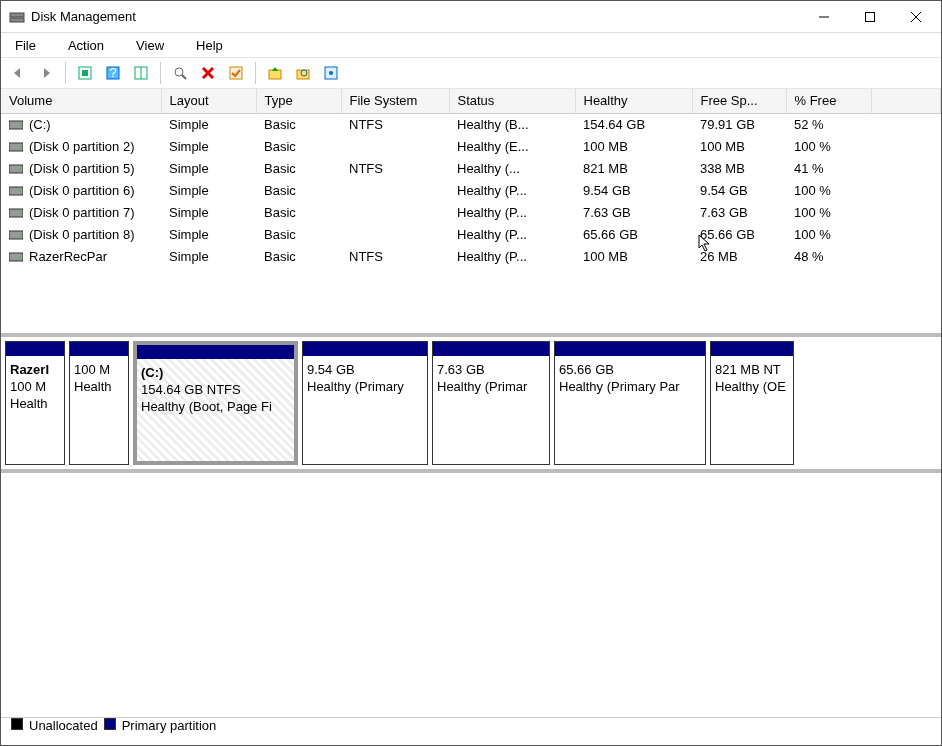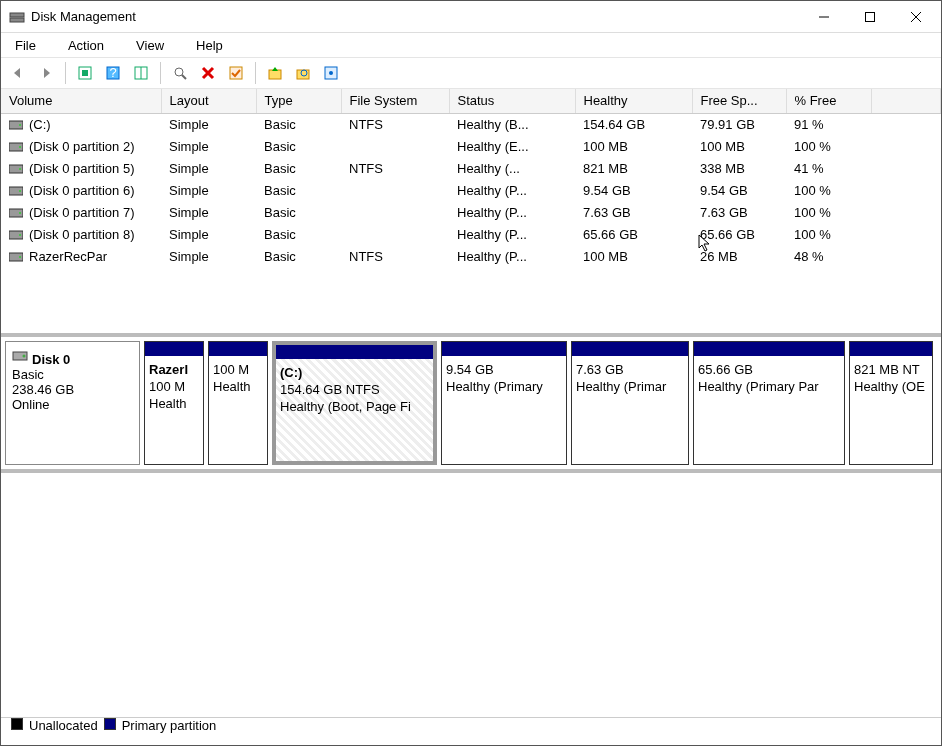--- a/index.html
+++ b/index.html
@@ -160,21 +160,21 @@
             <td><span class="volicon"><svg viewBox="0 0 14 10">
                   <rect x="0" y="1" width="14" height="8" fill="#999" stroke="#333"></rect>
                   <circle cx="11" cy="5" r="1" fill="#3c3"></circle>
                 </svg></span>(C:)</td>
             <td>Simple</td>
             <td>Basic</td>
             <td>NTFS</td>
             <td>Healthy (B...</td>
             <td>154.64 GB</td>
             <td>79.91 GB</td>
-            <td>91 %</td>
+            <td>52 %</td>
             <td></td>
           </tr>
           <tr>
             <td><span class="volicon"><svg viewBox="0 0 14 10">
                   <rect x="0" y="1" width="14" height="8" fill="#999" stroke="#333"></rect>
                   <circle cx="11" cy="5" r="1" fill="#3c3"></circle>
                 </svg></span>(Disk 0 partition 2)</td>
             <td>Simple</td>
             <td>Basic</td>
             <td></td>
@@ -251,29 +251,20 @@
             <td>Healthy (P...</td>
             <td>100 MB</td>
             <td>26 MB</td>
             <td>48 %</td>
             <td></td>
           </tr>
         </tbody>
     </table>
   </div>
   <div class="diskpane">
-    <div class="diskinfo">
-      <div><span class="dicon"><svg viewBox="0 0 16 16">
-              <rect x="1" y="4" width="14" height="8" fill="#aaa" stroke="#444"></rect>
-              <circle cx="12" cy="8" r="1.5" fill="#4a4"></circle>
-            </svg></span><b>Disk 0</b></div>
-      <div>Basic</div>
-      <div>238.46 GB</div>
-      <div>Online</div>
-    </div>
     <div class="partrow" id="prow">
         <div class="part" style="width: 60px;">
           <div class="header"></div>
           <div class="body"><b>RazerI</b><br>100 M<br>Health</div>
         </div>
         <div class="part" style="width: 60px;">
           <div class="header"></div>
           <div class="body">100 M<br>Health</div>
         </div>
         <div class="part selected" style="width: 165px;">

